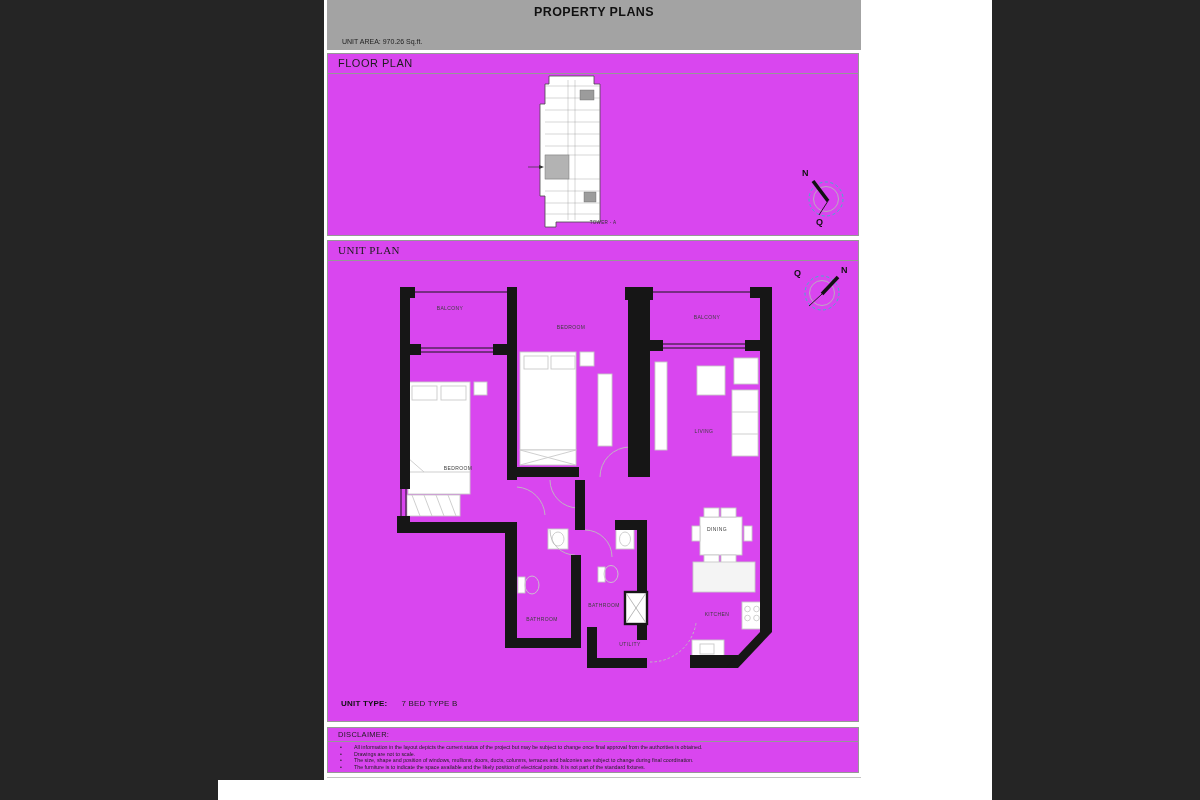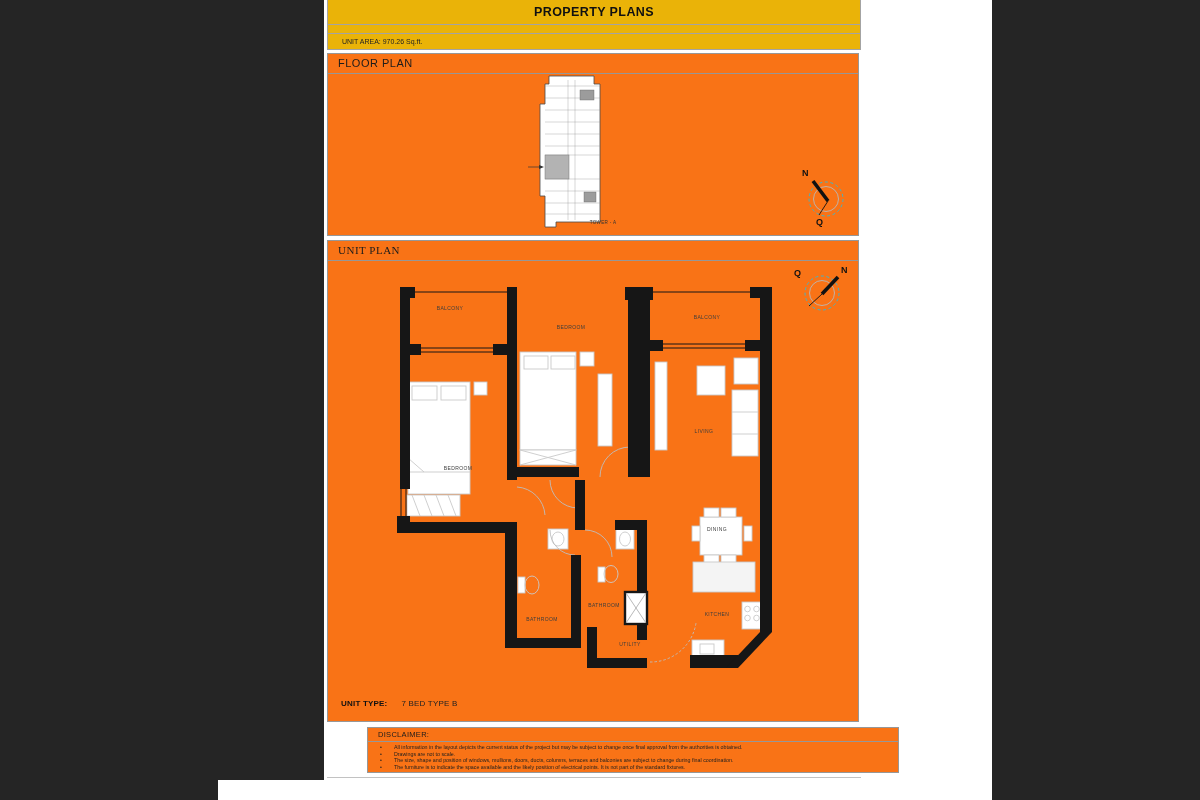--- a/index.html
+++ b/index.html
@@ -1,30 +1,30 @@
 <!DOCTYPE html>
 <html><head>
 <meta charset="utf-8">
 <style>
   html,body{margin:0;padding:0;width:1200px;height:800px;overflow:hidden;
     background:#252525;font-family:"Liberation Sans","DejaVu Sans",sans-serif;}
   .next-page{position:absolute;left:218px;top:780px;width:774px;height:20px;background:#fff;}
   .page{position:absolute;left:324px;top:0;width:668px;height:780px;background:#fff;}
   .page-bottom-line{position:absolute;left:3px;top:777px;width:534px;height:1px;background:#c2c2c2;}
   .doc-col{position:absolute;left:3px;top:0;width:534px;}
-  .row{box-sizing:border-box;border:1px solid #a3a3a3;border-top:none;background:#eab308;}
+  .row{box-sizing:border-box;border:1px solid #a3a3a3;border-top:none;background:#a3a3a3;}
   .row + .row{margin-top:-1px;border-top:1px solid #a3a3a3;}
   .title-row{height:25px;display:flex;align-items:center;justify-content:center;
     font-size:12.5px;font-weight:bold;letter-spacing:.4px;color:#111;}
   .spacer-row{height:10px;}
   .unitarea-row{height:17px;line-height:16px;font-size:7px;color:#222;padding-left:14px;}
-  .panel{position:absolute;left:3px;width:532px;box-sizing:border-box;border:1px solid #979797;background:#f97316;}
+  .panel{position:absolute;left:3px;width:532px;box-sizing:border-box;border:1px solid #979797;background:#d946ef;}
   .panel-floor{top:53px;height:183px;}
   .panel-unit{top:240px;height:482px;font-family:Liberation Serif, serif;}
-  .panel-disc{top:727px;height:46px;margin-left:40px;}
+  .panel-disc{top:727px;height:46px;}
   .panel-header{height:19px;line-height:19px;border-bottom:1px solid #979797;
     font-size:11px;color:#1c1c1c;padding-left:10px;letter-spacing:.5px;}
   .panel-header.small{height:13px;line-height:13px;font-size:7.5px;letter-spacing:.3px;}
   .tower-wrap{position:absolute;left:198px;top:74px;width:96px;height:156px;}
   .tower-label{position:absolute;left:244px;top:220px;width:70px;text-align:center;
     font-size:4.6px;letter-spacing:.3px;color:#333;}
   .compass{position:absolute;width:56px;height:60px;}
   .compass .dir{position:absolute;font-size:9px;font-weight:bold;color:#111;}
   .c1{left:474px;top:168px;}
   .c2{left:470px;top:261px;}

